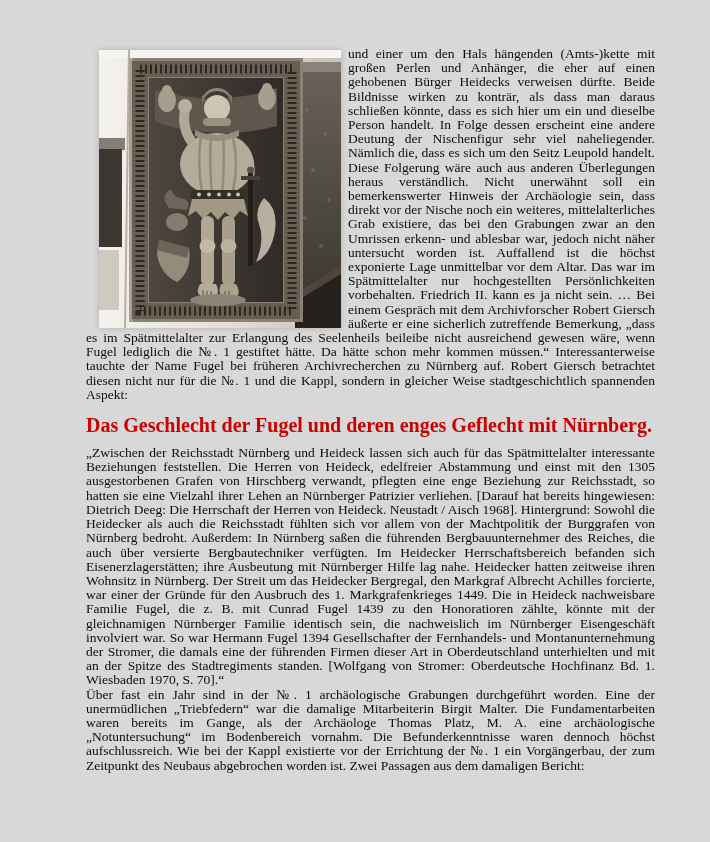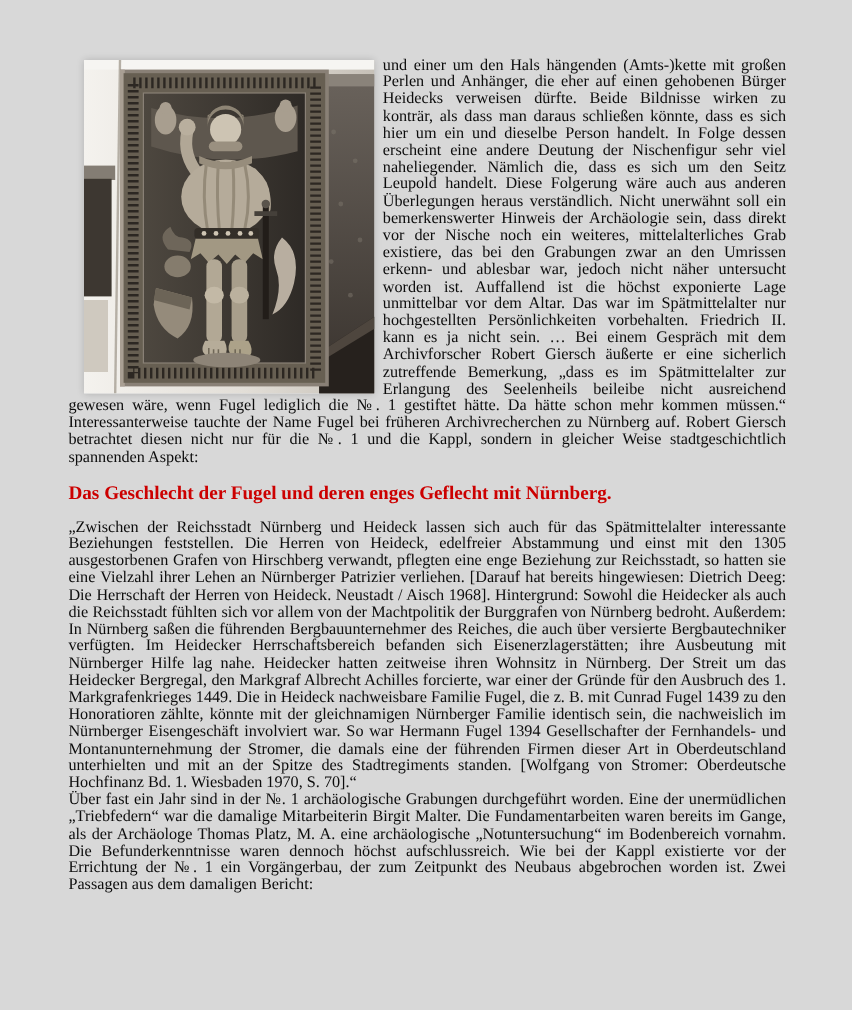--- a/index.html
+++ b/index.html
@@ -11,31 +11,31 @@
     height: 842px;
     background: #d8d8d8;
     overflow: hidden;
     font-family: "Liberation Serif", "DejaVu Serif", serif;
     color: #0c0c0c;
   }
   .page {
     box-sizing: border-box;
     width: 710px;
     height: 842px;
-    padding: 47px 55px 20px 57px;
+    padding: 47px 55px 20px 86px;
   }
   .body-text {
     font-size: 13.5px;
     line-height: 14.2px;
     text-align: justify;
     margin: 0;
   }
   .section-heading {
     color: #cc0000;
-    font-size: 16px;
+    font-size: 20px;
     line-height: 19px;
     font-weight: bold;
     margin: 14px 0 11px 0;
     text-align: left;
   }
   figure.tomb-photo {
     float: left;
     width: 242px;
     height: 278px;
     margin: 3px 7px 0 13px;

